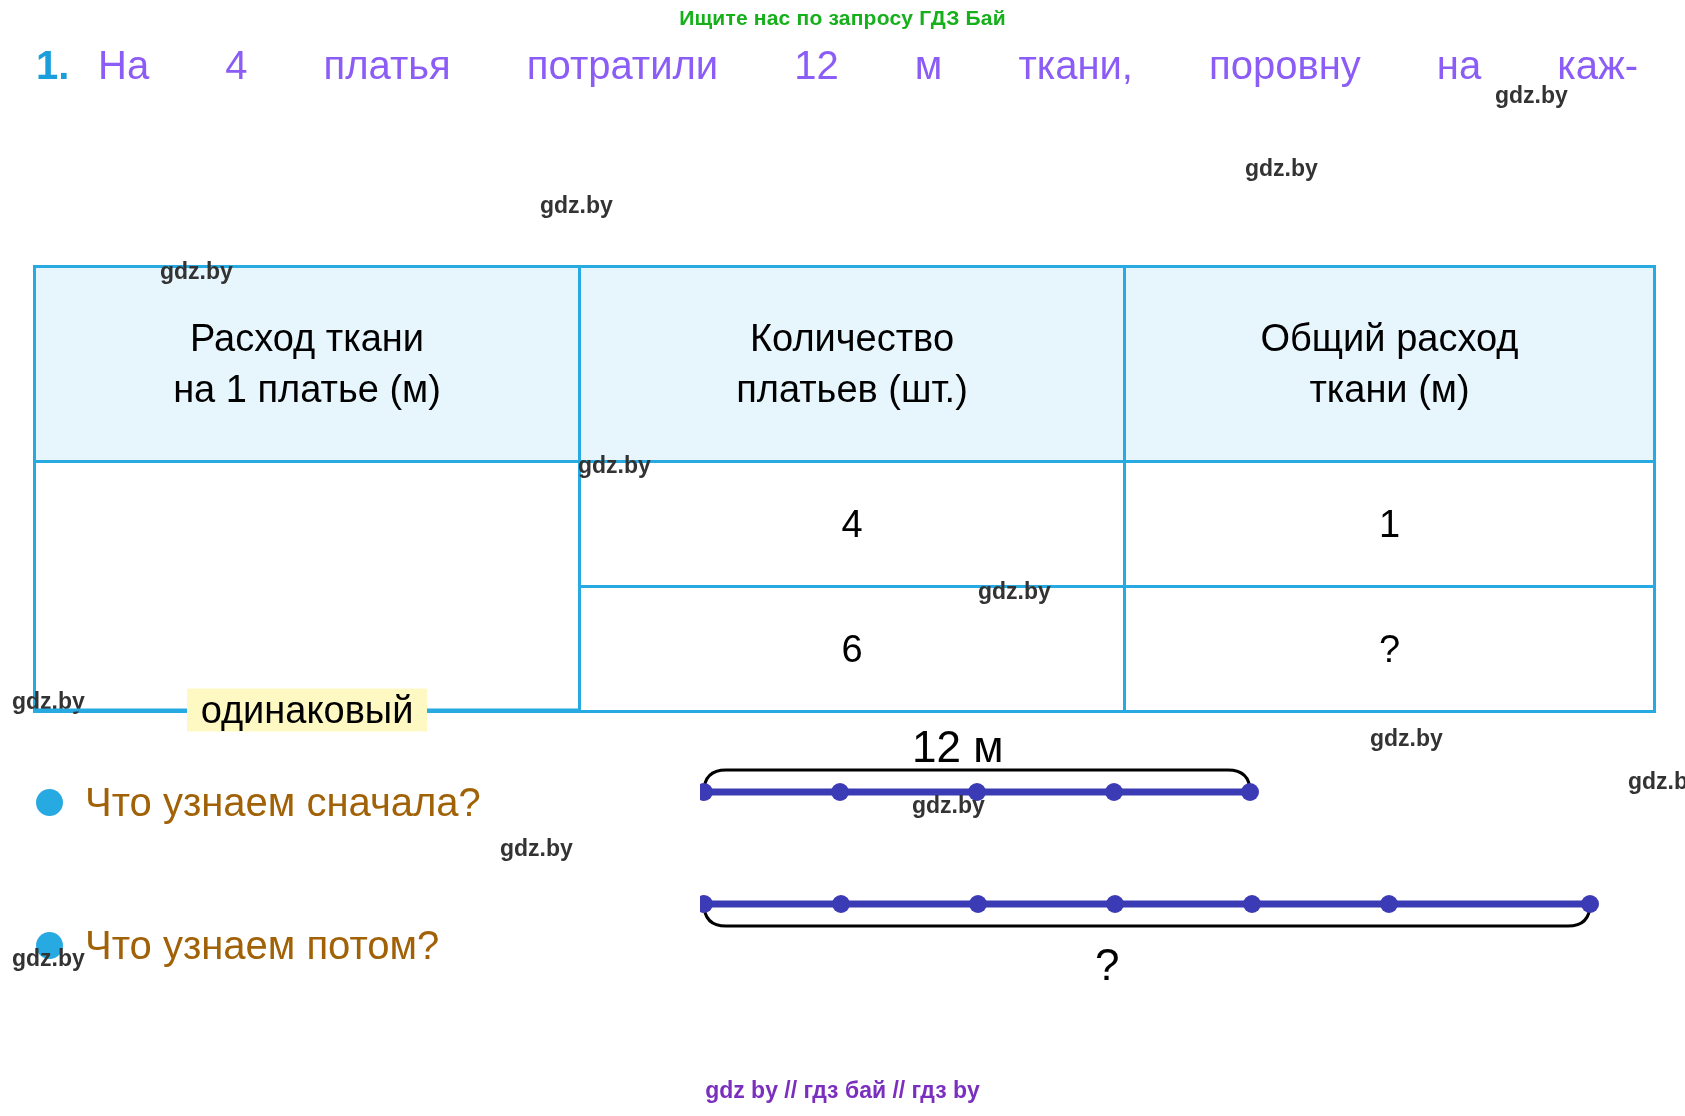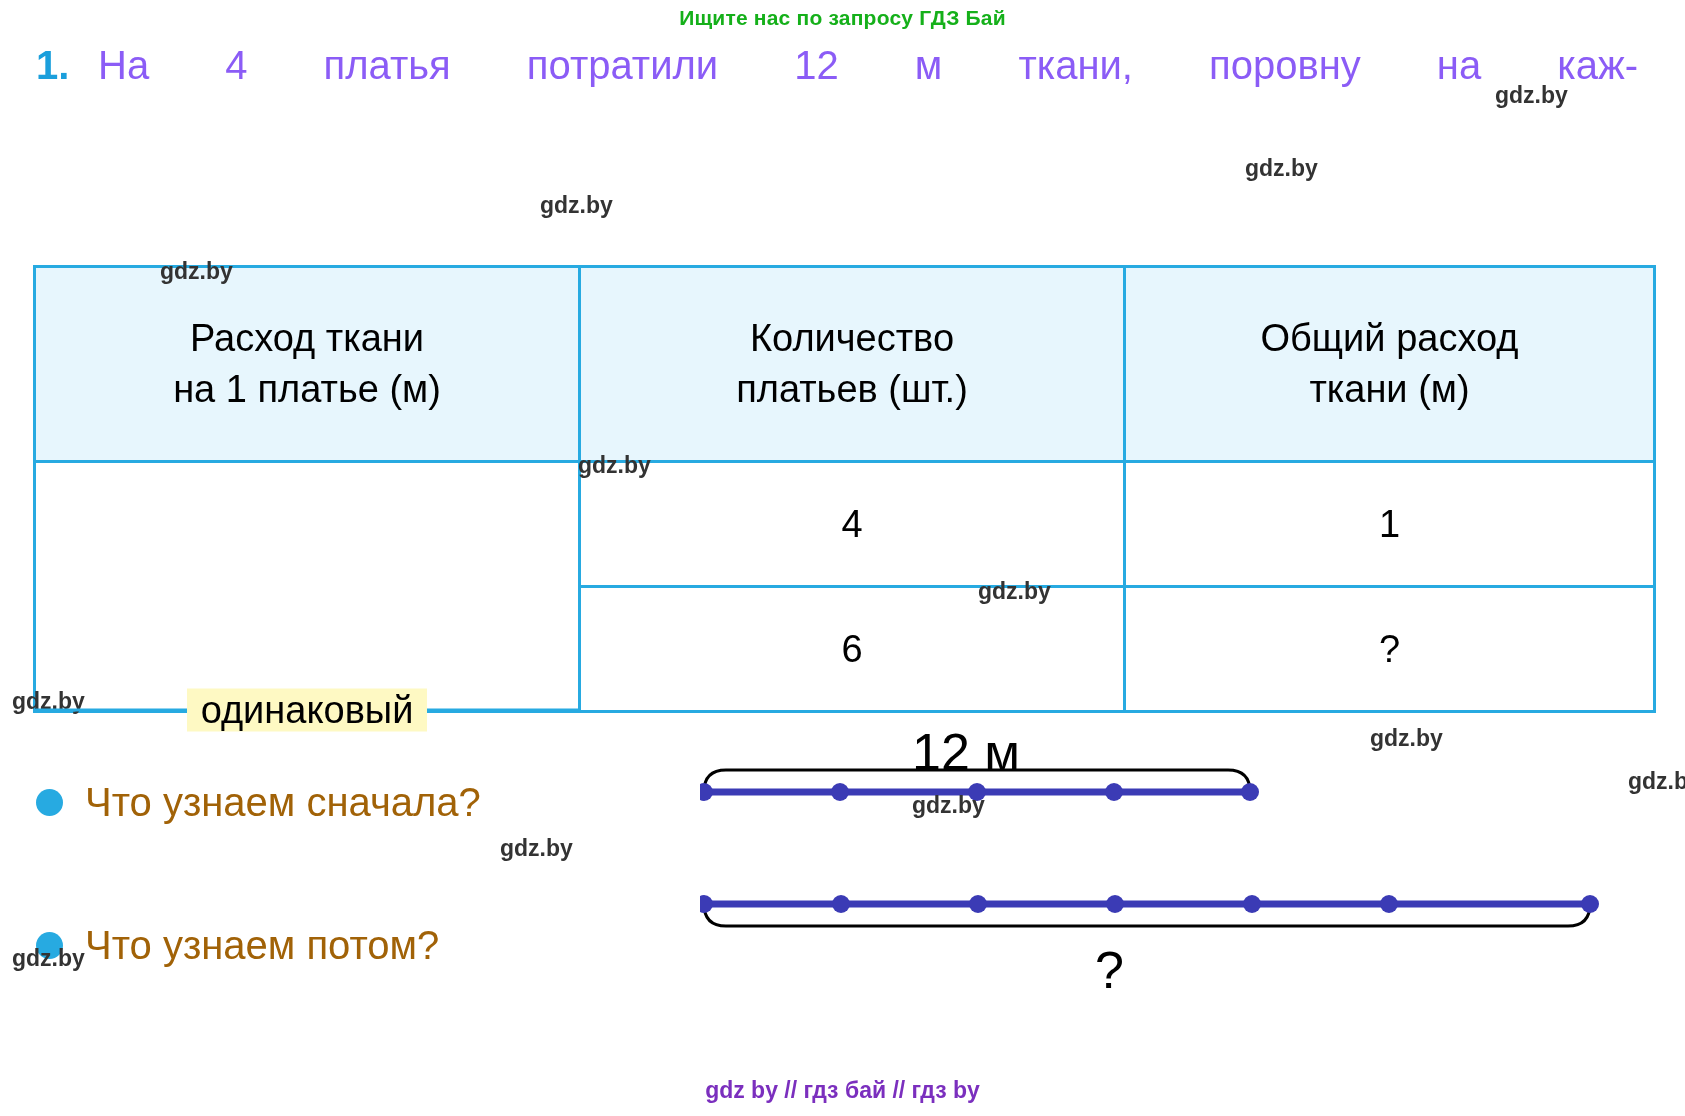--- a/index.html
+++ b/index.html
@@ -144,21 +144,21 @@
   
   .diagram {
     position: absolute;
     left: 700px;
     top: 722px;
     width: 900px;
     height: 280px;
   }
   .diag-label {
     position: absolute;
-    font-size: 52px;
+    font-size: 44px;
     color: #000;
   }
   .lbl-12 { left: 212px; top: 0px; }
   .lbl-q  { left: 395px; top: 218px; }
 
   
   .footer {
     position: absolute;
     left: 0;
     bottom: 12px;

